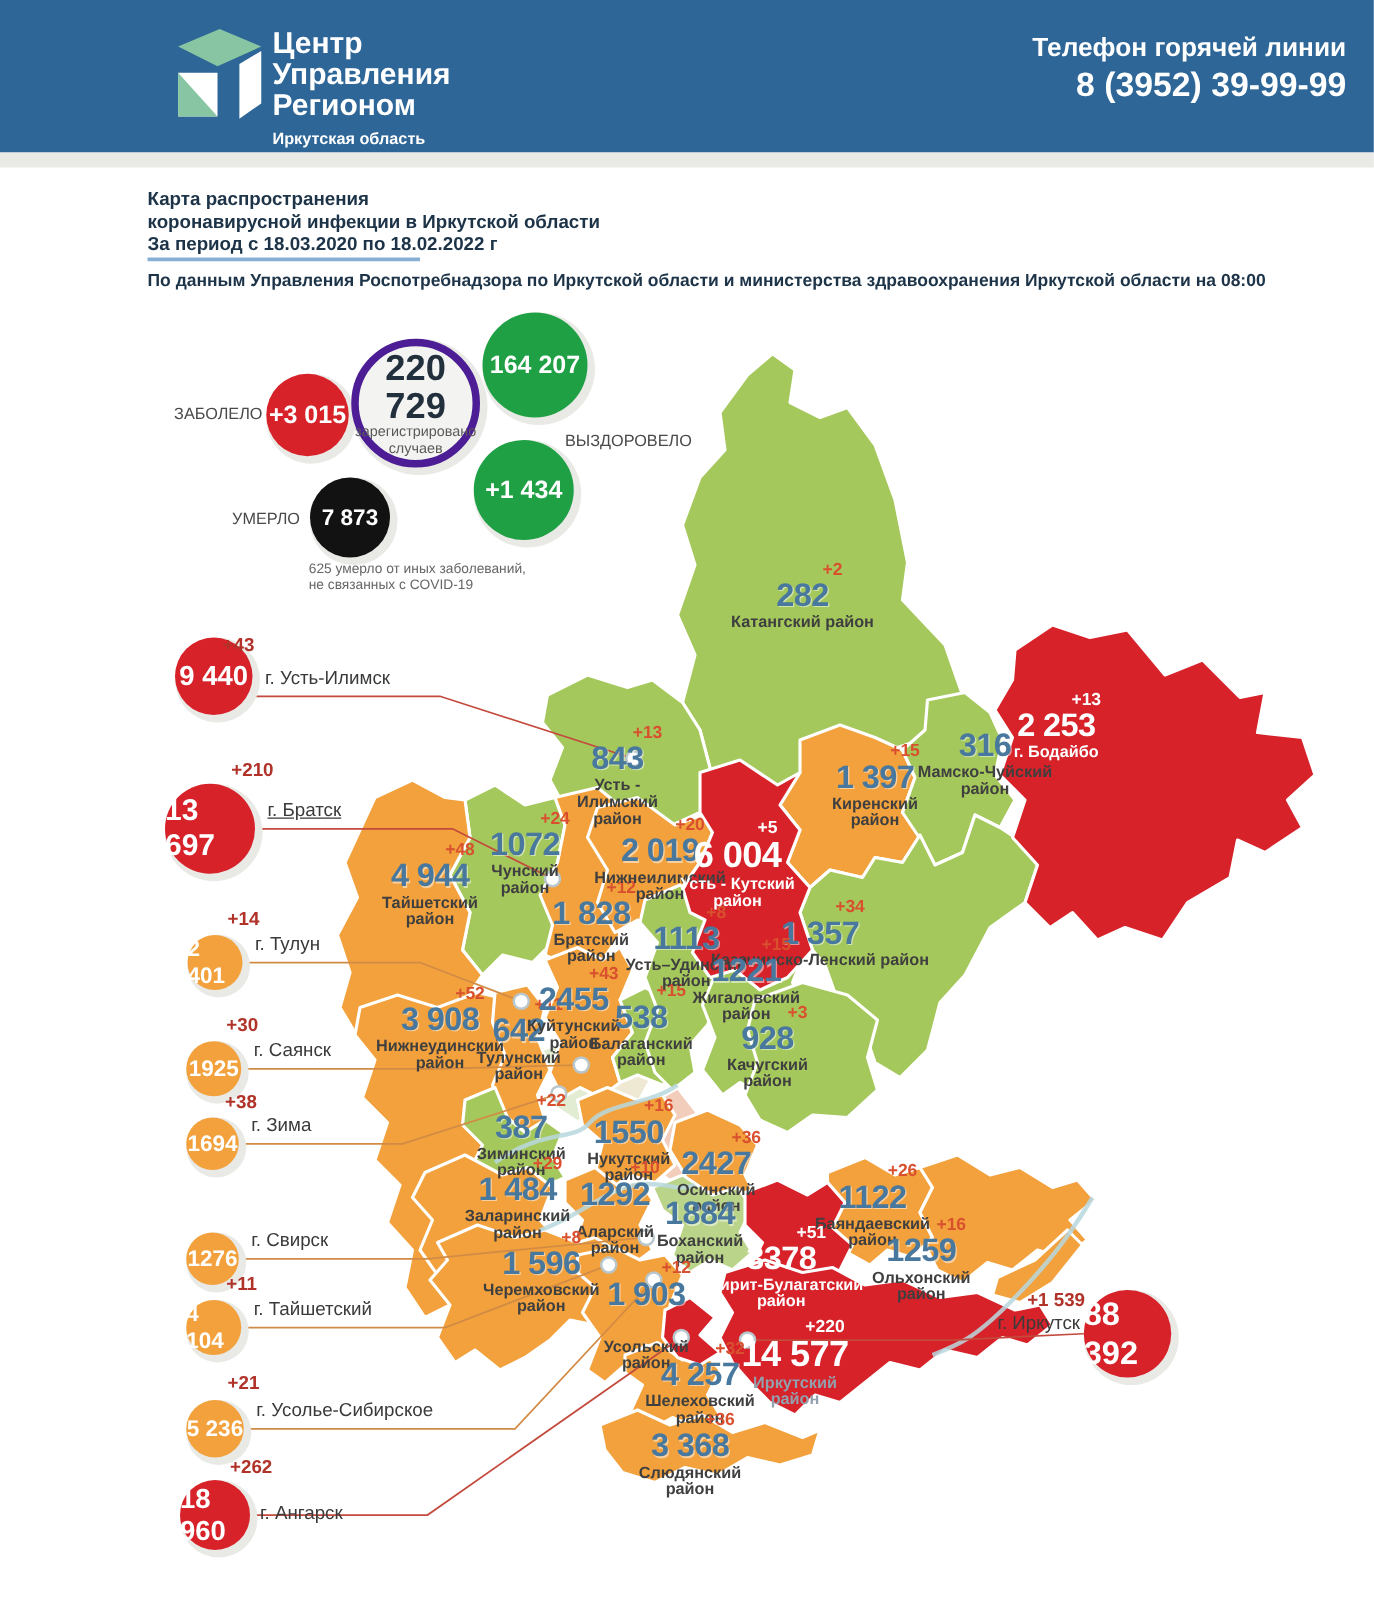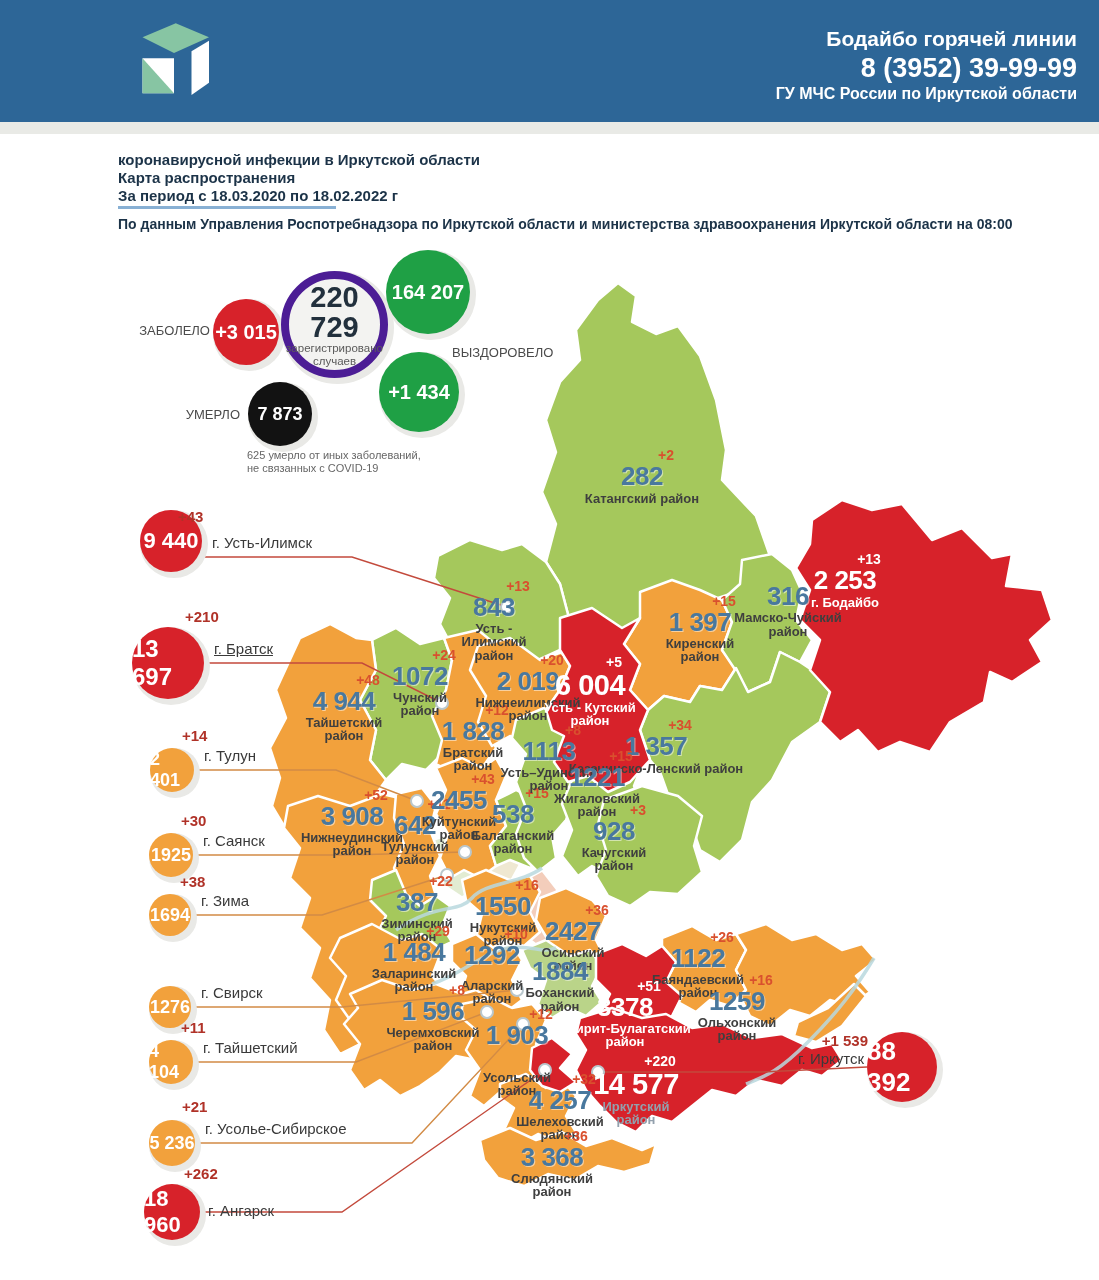--- a/index.html
+++ b/index.html
@@ -18,21 +18,21 @@
   .hotline .h3{font-size:16px;font-weight:700;line-height:20px;}
   
   .title{position:absolute;left:118px;top:151px;color:#1c3348;font-weight:700;font-size:15px;line-height:18px;}
   .title-underline{position:absolute;left:118px;top:206px;width:218px;height:3px;background:#88b0d4;}
   .source{position:absolute;left:118px;top:216px;width:960px;color:#1c3348;font-weight:700;font-size:14px;}
   
   .stat-circle{position:absolute;border-radius:50%;display:flex;flex-direction:column;align-items:center;
       justify-content:center;color:#fff;font-weight:700;text-align:center;
       box-shadow:3px 3px 0 3px #e9e9e6;}
   .c-infected{left:213px;top:299px;width:66px;height:66px;background:#d7222a;font-size:20px;}
-  .c-registered{left:281px;top:271px;width:91px;height:91px;background:#f3f3f1;border:8px solid #4c1d95;}
+  .c-registered{left:281px;top:271px;width:91px;height:91px;background:#f3f3f1;border:6px solid #4c1d95;}
   .c-registered .big{color:#22303d;font-size:29px;line-height:30px;}
   .c-registered .cap{color:#5a5a5a;font-weight:400;font-size:11.5px;line-height:13px;width:110px;}
   .c-recovered{left:386px;top:250px;width:84px;height:84px;background:#1fa045;font-size:20px;}
   .c-recovered2{left:379px;top:352px;width:80px;height:80px;background:#1fa045;font-size:20px;}
   .c-died{left:248px;top:382px;width:64px;height:64px;background:#121212;font-size:18px;}
   .stat-label{position:absolute;color:#4a4a4a;font-size:13px;}
   .l-infected{left:118px;top:323px;width:92px;text-align:right;}
   .l-recovered{left:452px;top:345px;}
   .l-died{left:148px;top:407px;width:92px;text-align:right;}
   .stat-note{position:absolute;left:247px;top:449px;width:180px;color:#666;font-size:11px;line-height:13px;}
@@ -57,31 +57,36 @@
 </head>
 <body>
 
 <div class="header">
   <svg class="logo" width="105" height="92" viewBox="0 0 120 100">
     <polygon points="28,24 66,8 104,24 64,42" fill="#87c5a3"></polygon>
     <polygon points="104,28 104,76 84,90 84,40" fill="#ffffff"></polygon>
     <polygon points="28,48 64,48 64,88 28,88" fill="#ffffff"></polygon>
     <polygon points="28,48 64,88 28,88" fill="#87c5a3"></polygon>
   </svg>
+  <div class="brand">
+    <span class="ln">Центр</span>
+    <span class="ln">Управления</span>
+    <span class="ln">Регионом</span>
+    <span class="sub">Иркутская область</span>
+  </div>
   <div class="hotline">
-    <div class="h1">Бодайбо горячей линии</div>
+    <div class="h1">Телефон горячей линии</div>
     <div class="h2">8 (3952) 39-99-99</div>
-    <div class="h3">ГУ МЧС России по Иркутской области</div>
   </div>
 </div>
 <div class="header-strip"></div>
 
 <div class="title">
+  <div>Карта распространения</div>
   <div>коронавирусной инфекции в Иркутской области</div>
-  <div>Карта распространения</div>
   <div>За период с 18.03.2020 по 18.02.2022 г</div>
 </div>
 <div class="title-underline"></div>
 <div class="source">По данным Управления Роспотребнадзора по Иркутской области и министерства здравоохранения Иркутской области на 08:00</div>
 
 <div class="stat-label l-infected">ЗАБОЛЕЛО</div>
 <div class="stat-circle c-infected">
   <span>+3 015</span>
 </div>
 <div class="stat-circle c-registered">

